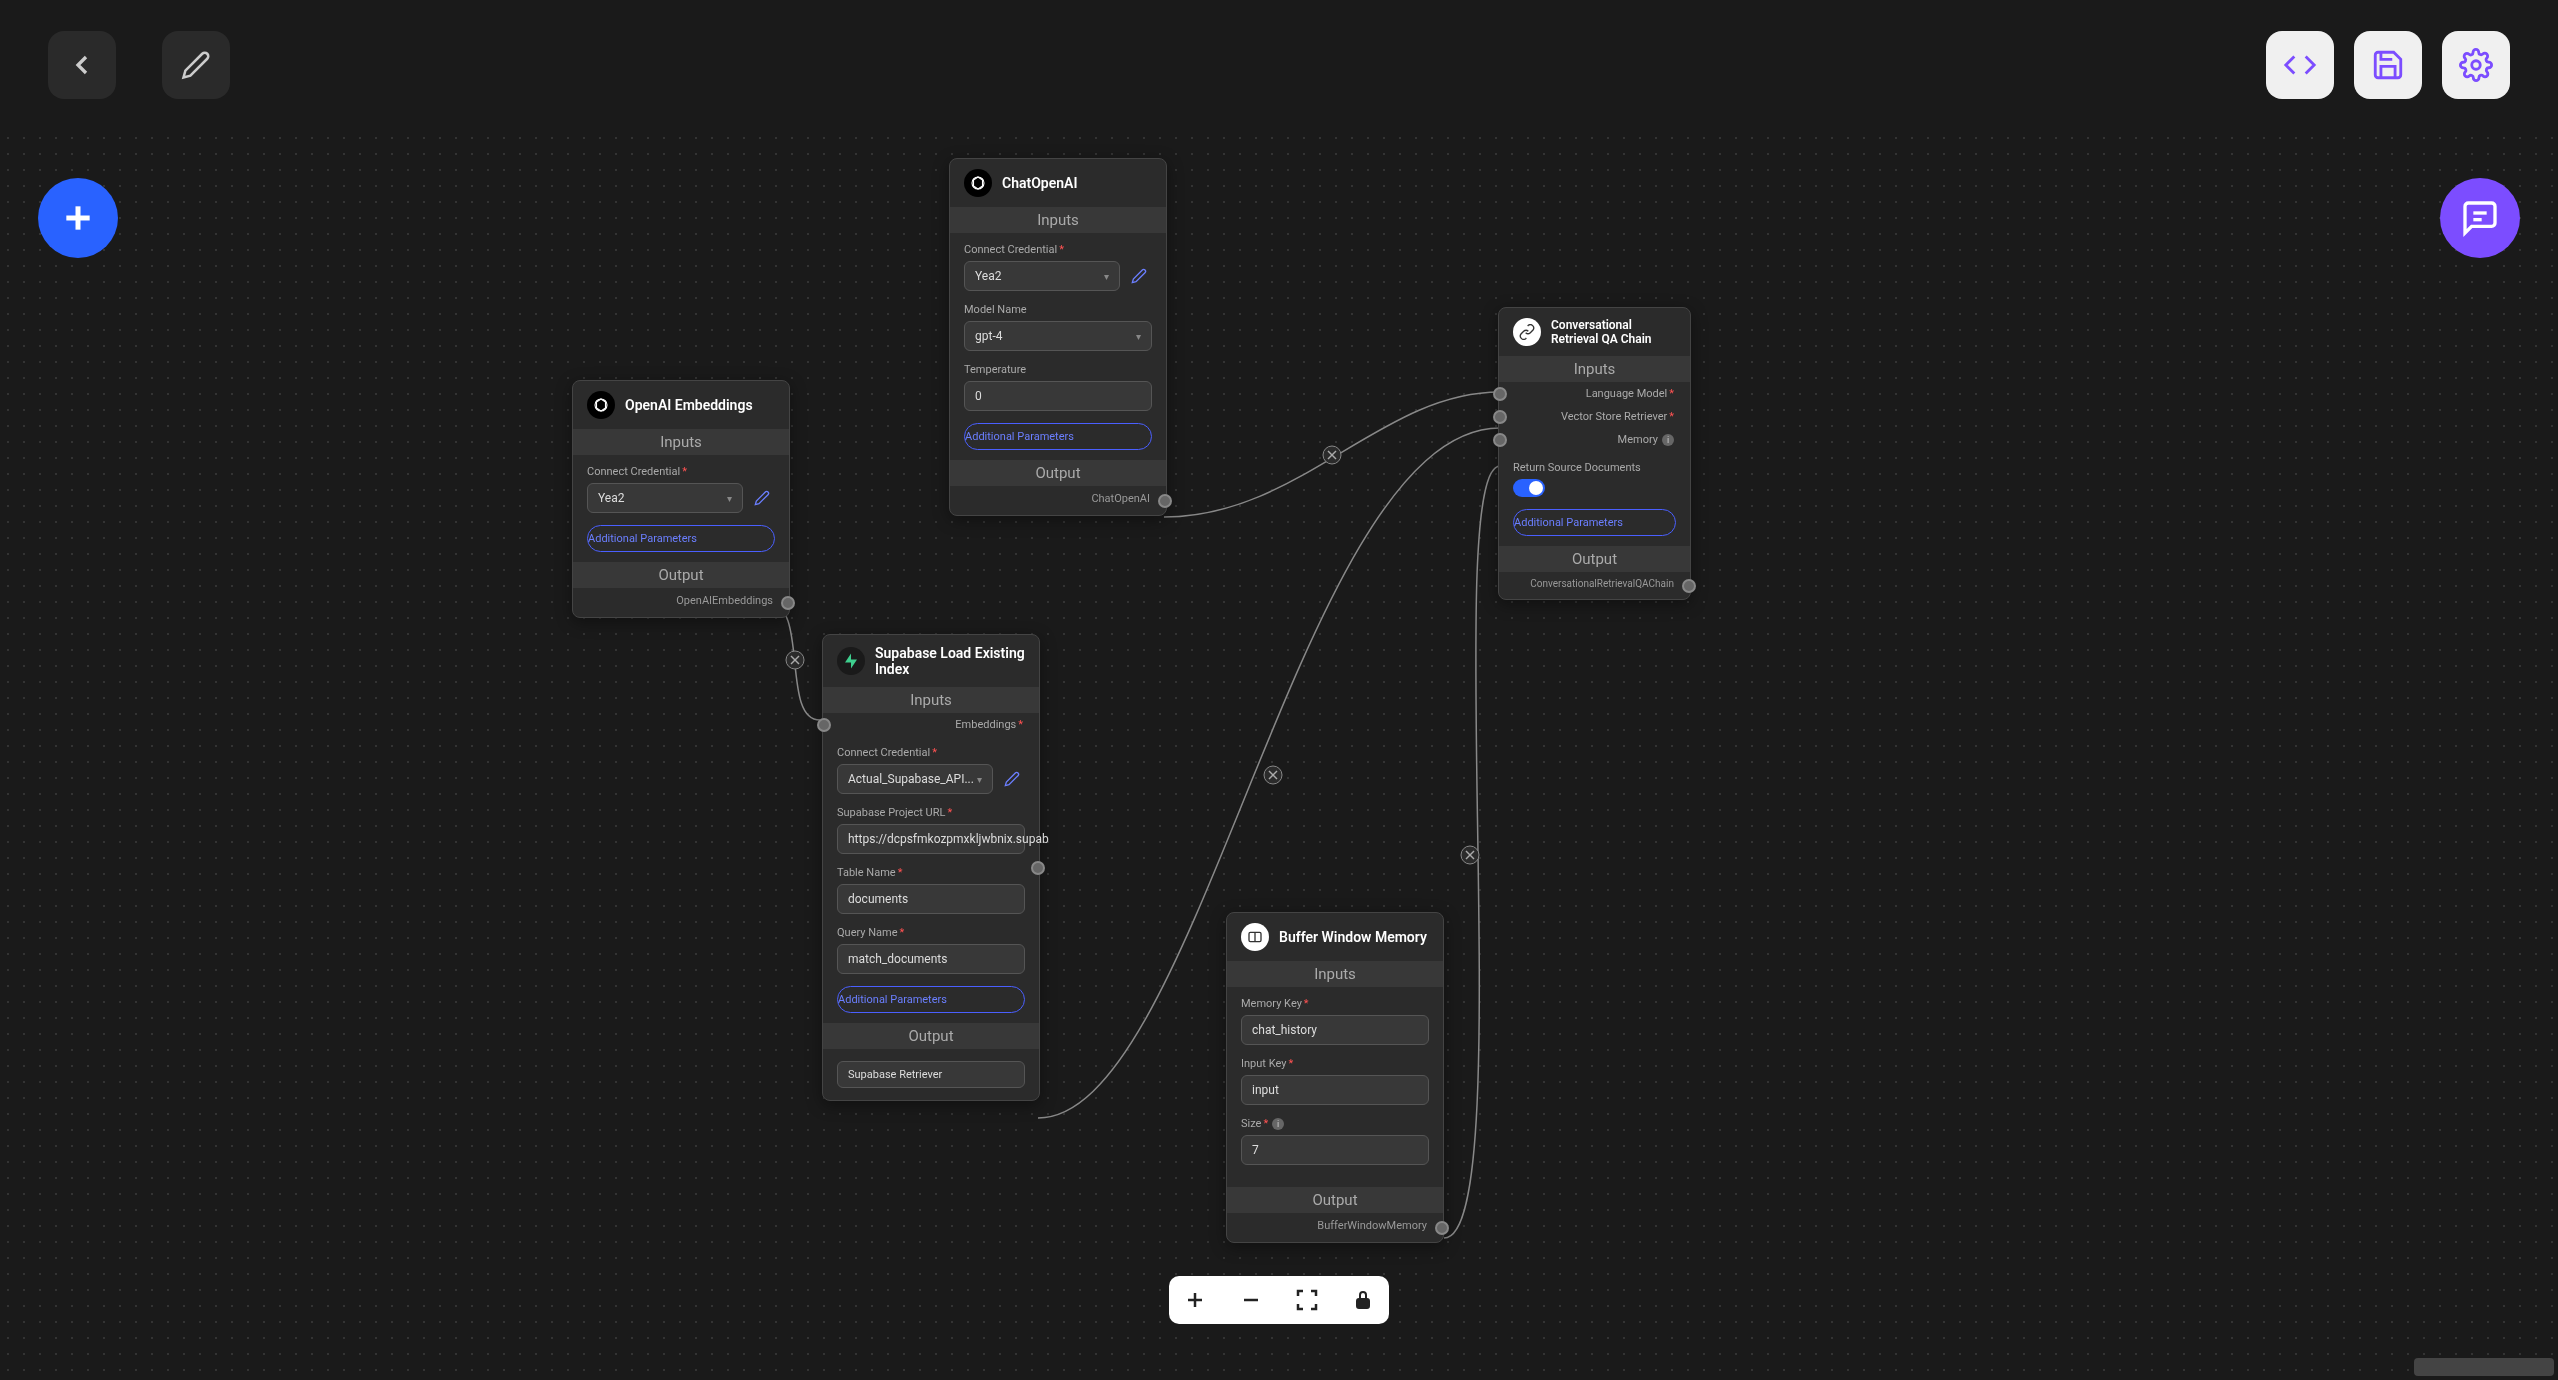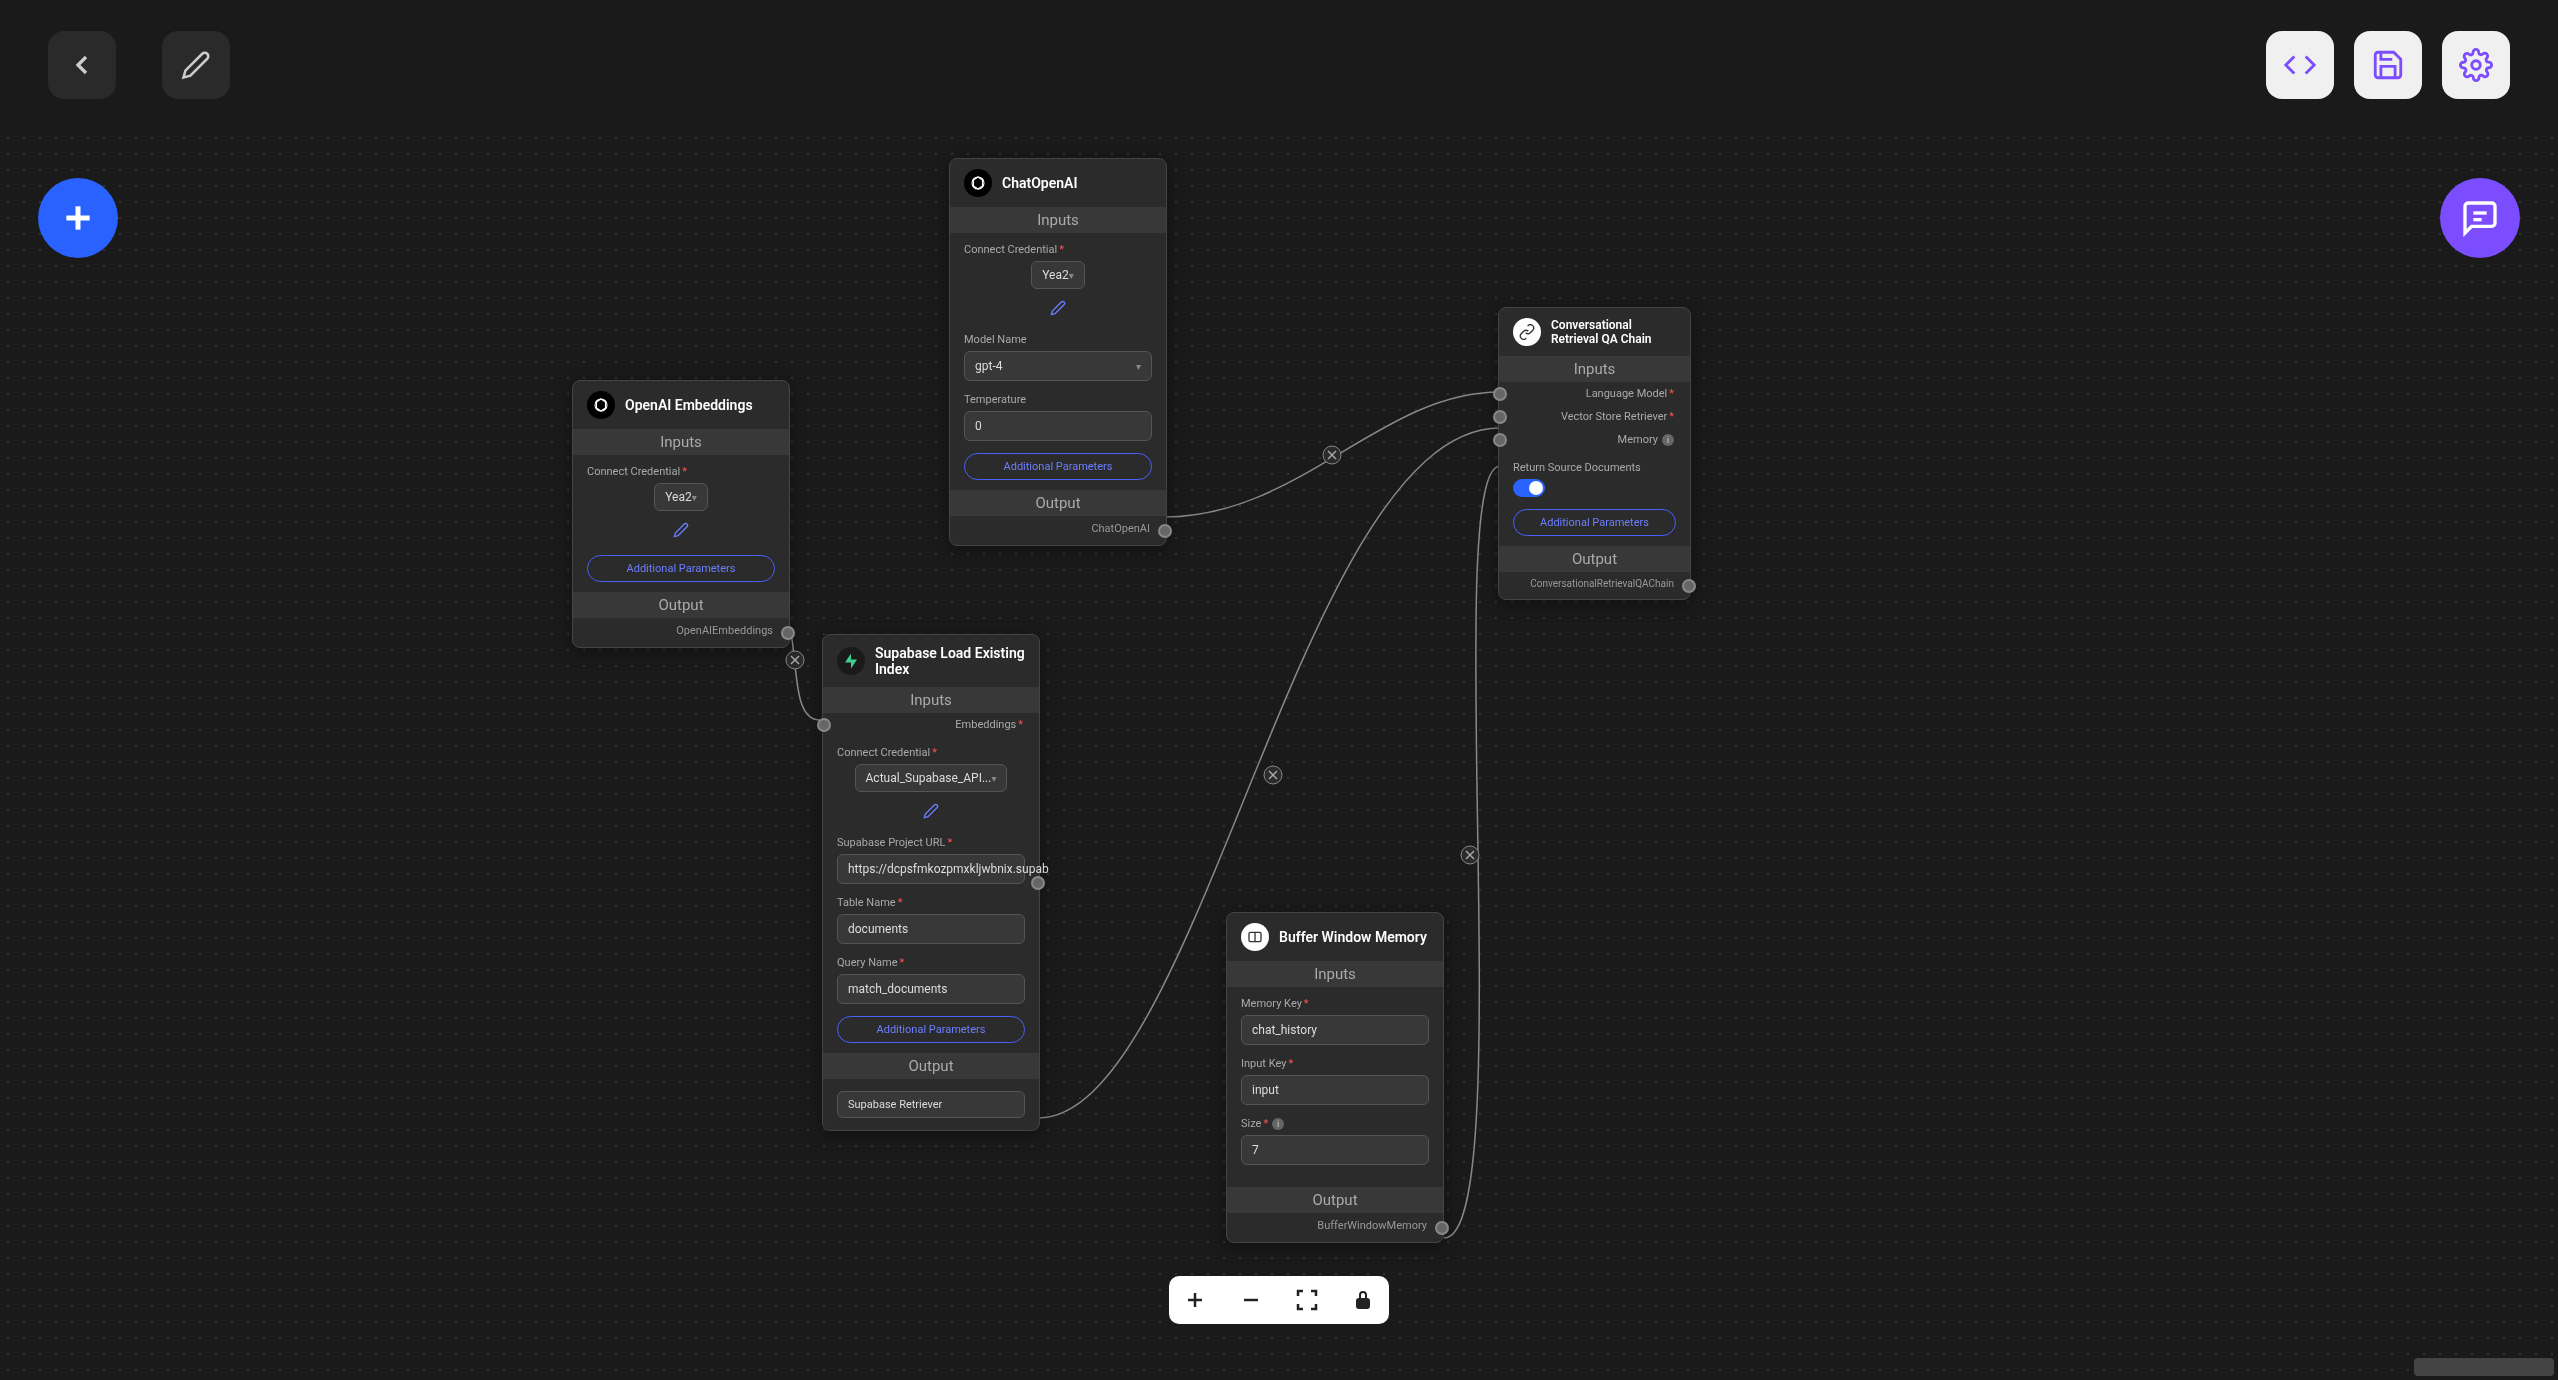--- a/index.html
+++ b/index.html
@@ -126,21 +126,20 @@
     font-size: 11px;
     color: #aaa;
     margin-bottom: 5px;
     display: block;
   }
   .field-label .req { color: #ff5252; margin-left: 2px; }
   .field-row {
     display: flex;
     gap: 6px;
     align-items: center;
-    flex-direction: column;
   }
   .select-input, .text-input {
     flex: 1;
     background: #383838;
     border: 1px solid #555;
     border-radius: 6px;
     padding: 6px 10px;
     font-size: 12px;
     color: #ddd;
     height: 30px;
@@ -160,21 +159,21 @@
   }
   .small-icon-btn svg { width: 16px; height: 16px; }
   .additional-params-btn {
     width: 100%;
     border: 1px solid #4a5fff;
     color: #6b7fff;
     background: transparent;
     border-radius: 20px;
     padding: 6px 0;
     font-size: 11px;
-    text-align: center;
+    text-align: left;
     cursor: pointer;
   }
   .node-output-label {
     text-align: right;
     padding: 6px 16px 10px;
     font-size: 11px;
     color: #999;
     position: relative;
   }
   .output-select {

